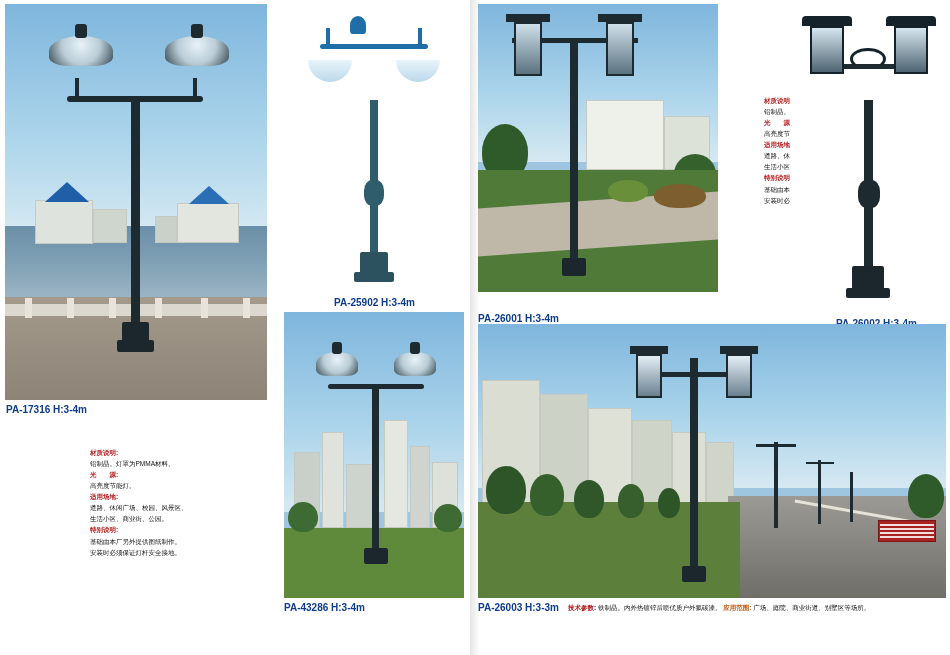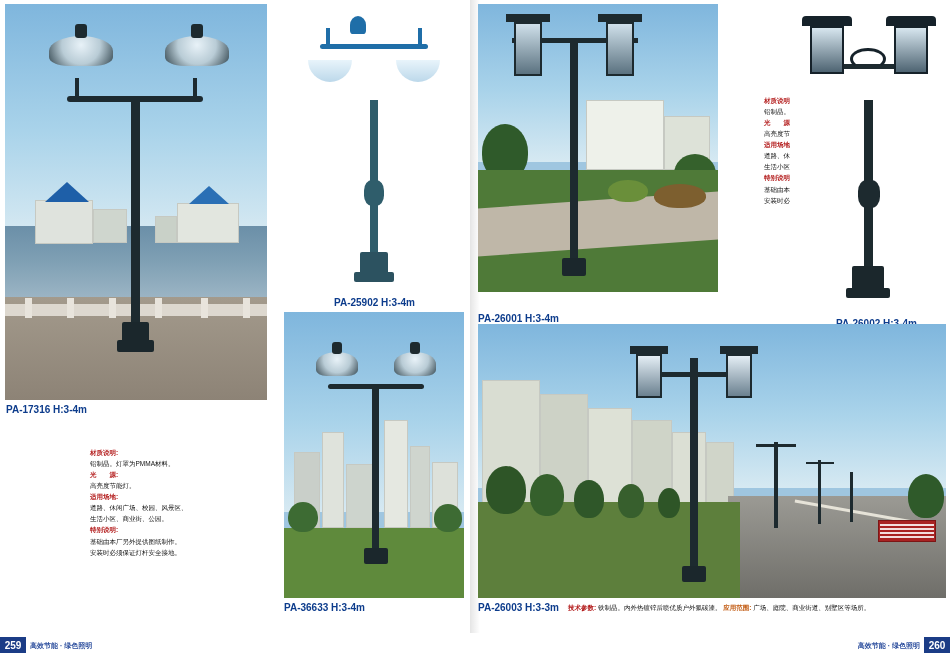--- a/index.html
+++ b/index.html
@@ -199,21 +199,21 @@
     <div class="tree" style="left:4px; top:190px; width:30px; height:30px;"></div>
     <div class="tree" style="left:150px; top:192px; width:28px; height:28px;"></div>
     <div class="pole" style="left:88px; top:76px; width:7px; height:168px;"></div>
     <div class="base" style="left:80px; top:236px; width:24px; height:16px;"></div>
     <div class="arm" style="left:44px; top:72px; width:96px; height:5px; border-radius:3px;"></div>
     <div class="lamp-head" style="left:32px; top:40px; width:42px; height:24px; border-radius:50% 50% 25% 25%;"></div>
     <div class="lamp-head" style="left:110px; top:40px; width:42px; height:24px; border-radius:50% 50% 25% 25%;"></div>
     <div style="position:absolute; left:48px; top:30px; width:10px; height:12px; background:#1d2a2f; border-radius:3px;"></div>
     <div style="position:absolute; left:126px; top:30px; width:10px; height:12px; background:#1d2a2f; border-radius:3px;"></div>
   </div>
-  <div class="caption" style="left:284px; top:602px;"><span class="code">PA-36633 H:3-4m</span></div>
+  <div class="caption" style="left:284px; top:602px;"><span class="code">PA-43286 H:3-4m</span></div>
 
   <div class="spine"></div>
 
   <div class="photo" style="left:478px; top:4px; width:240px; height:288px;">
     <div class="sky" style="height:55%;"></div>
     <div class="building" style="left:108px; top:96px; width:78px; height:70px; background:#eef1ea;"></div>
     <div class="building" style="left:186px; top:112px; width:46px; height:54px; background:#dde2d8;"></div>
     <div class="tree" style="left:4px; top:120px; width:46px; height:56px; background:#2f5a2a;"></div>
     <div class="tree" style="left:196px; top:150px; width:42px; height:40px; background:#35612c;"></div>
     <div class="grass" style="left:0; top:166px; width:240px; height:122px; background:#4f7a38;"></div>
@@ -297,20 +297,14 @@
   </div>
   <div class="caption" style="left:478px; top:602px;"><span class="code">PA-26003 H:3-3m</span></div>
 
   <div class="techline" style="left:568px; top:604px;">
     <span class="k">技术参数:</span>
     <span>铁制品。内外热镀锌后喷优质户外氟碳漆。</span>
     <span class="k2">应用范围:</span>
     <span>广场、庭院、商业街道、别墅区等场所。</span>
   </div>
 
-  <div class="footer-bar">
-    <div class="pg left">259</div>
-    <div class="footer-txt l">高效节能 · 绿色照明</div>
-    <div class="footer-txt r">高效节能 · 绿色照明</div>
-    <div class="pg right">260</div>
-  </div>
 
 </div>
 
 </body></html>

